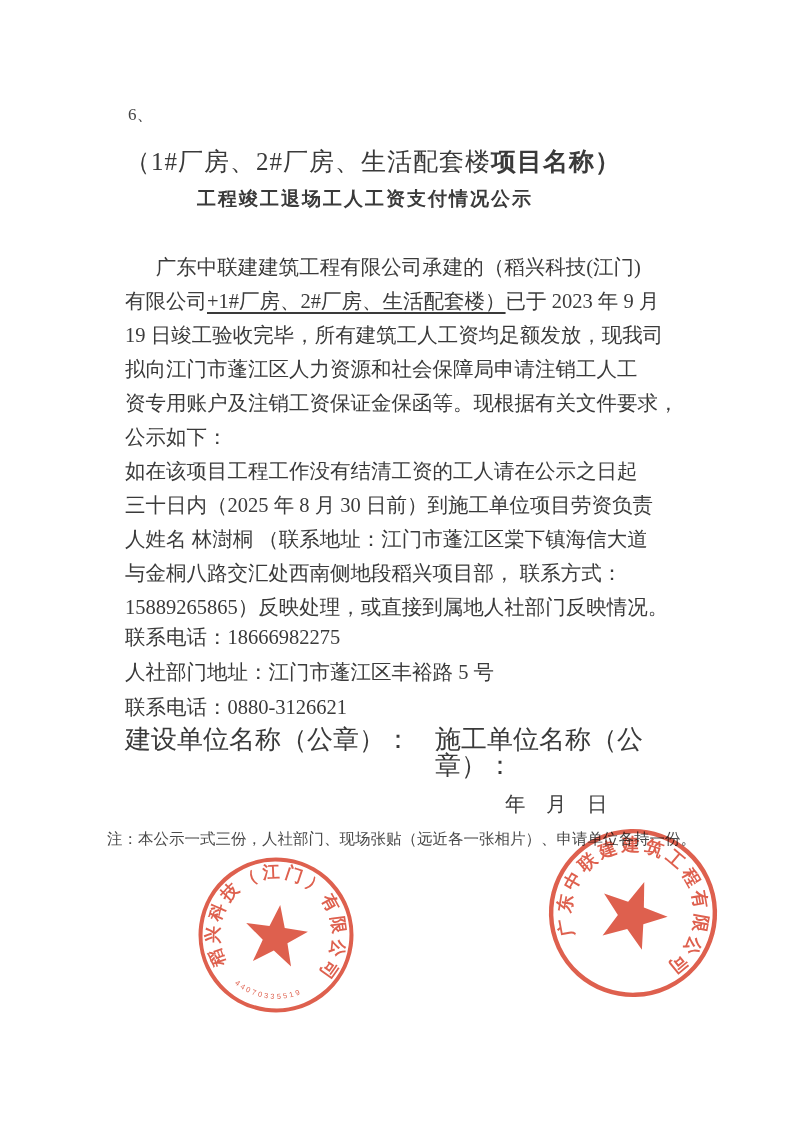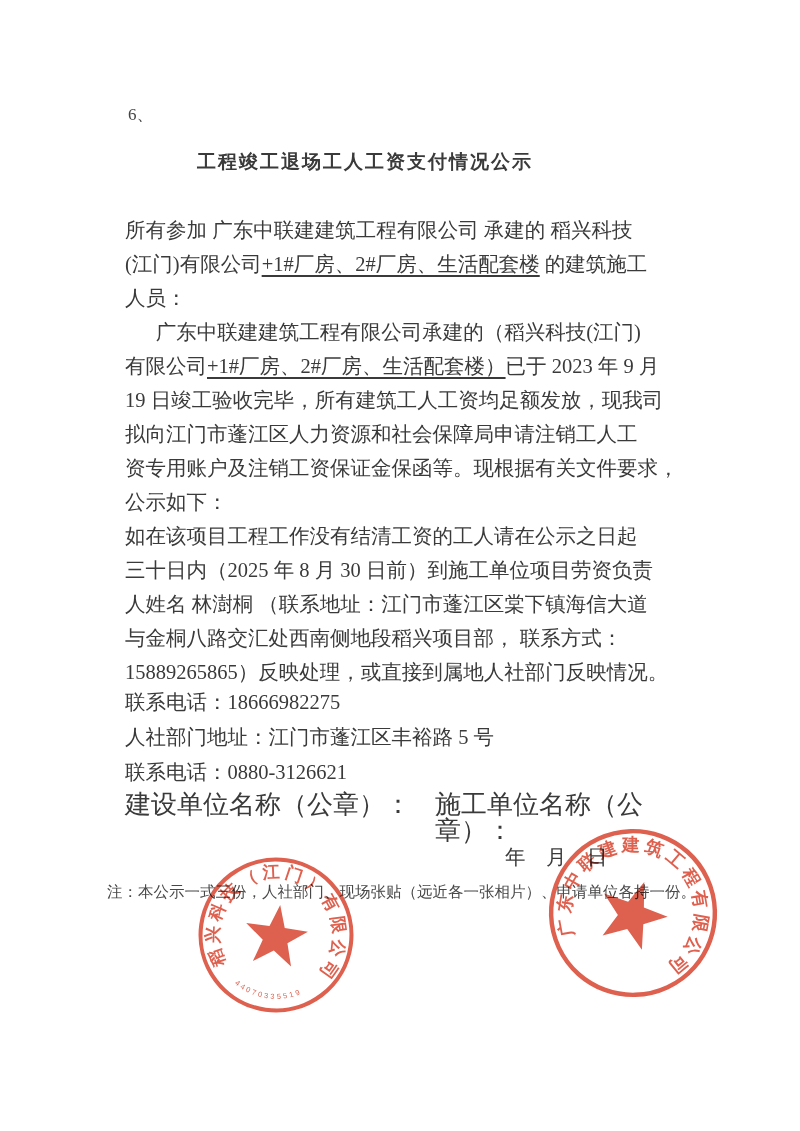--- a/index.html
+++ b/index.html
@@ -23,21 +23,21 @@
   .body-text p{margin:0;white-space:pre-wrap;}
   .p2{margin-top:2px;text-indent:1.5em;}
   .p3{margin-top:10px;}
   .p4{margin-top:2px;text-indent:1.5em;}
   .uline{text-decoration:underline;text-underline-offset:4px;text-decoration-thickness:1.5px;}
   .contacts{margin-top:-4px;}
   .contact-line{font-size:20.5px;line-height:35px;white-space:pre;}
   .sig-row{display:flex;margin-top:2px;font-size:26px;line-height:26px;}
   .sig-left{width:310px;}
   .sig-right{flex:1;}
-  .date-line{margin-left:380px;font-size:20.5px;line-height:26px;white-space:pre;}
+  .date-line{margin-top:12px;margin-left:380px;font-size:20.5px;line-height:26px;white-space:pre;}
   .footnote{margin-top:12px;margin-left:-18px;font-size:15.5px;line-height:20px;color:#484848;white-space:pre;}
   
   .stamp{position:absolute;mix-blend-mode:multiply;opacity:.85;pointer-events:none;}
   .stamp svg{display:block;width:100%;height:100%;}
   .stamp-owner{left:194px;top:853px;width:164px;height:164px;transform:rotate(8deg);}
   .stamp-contractor{left:544px;top:824px;width:178px;height:178px;transform:rotate(20deg);}
   .stamp .ring{fill:none;stroke-width:5;}
   .stamp text{font-family:"Liberation Sans","DejaVu Sans",sans-serif;font-weight:bold;}
   .stamp .arc-text{font-size:21px;letter-spacing:5px;}
   .stamp-contractor .arc-text{font-size:20px;letter-spacing:4.5px;}
@@ -45,27 +45,25 @@
 </style>
 </head>
 <body>
 
 <div class="page">
   <div class="content">
 
     <div class="page-num">6、</div>
 
     <div class="title-block">
+      <div class="title-line1"><span>（1#厂房、2#厂房、生活配套楼</span><span class="bold">项目名称）</span></div>
       <div class="title-line2">工程竣工退场工人工资支付情况公示</div>
     </div>
 
     <div class="body-text">
-      <p class="p1"><span>所有参加 广东中联建建筑工程有限公司 承建的 稻兴科技
-(江门)有限公司</span><span class="uline">+1#厂房、2#厂房、生活配套楼</span><span> 的建筑施工
-人员：</span></p>
 
       <p class="p2"><span>广东中联建建筑工程有限公司承建的（稻兴科技(江门)
 有限公司</span><span class="uline">+1#厂房、2#厂房、生活配套楼）</span><span>已于 2023 年 9 月
 19 日竣工验收完毕，所有建筑工人工资均足额发放，现我司
 拟向江门市蓬江区人力资源和社会保障局申请注销工人工
 资专用账户及注销工资保证金保函等。现根据有关文件要求，
 公示如下：</span></p>
 
       <p class="p3">如在该项目工程工作没有结清工资的工人请在公示之日起
 三十日内（2025 年 8 月 30 日前）到施工单位项目劳资负责

